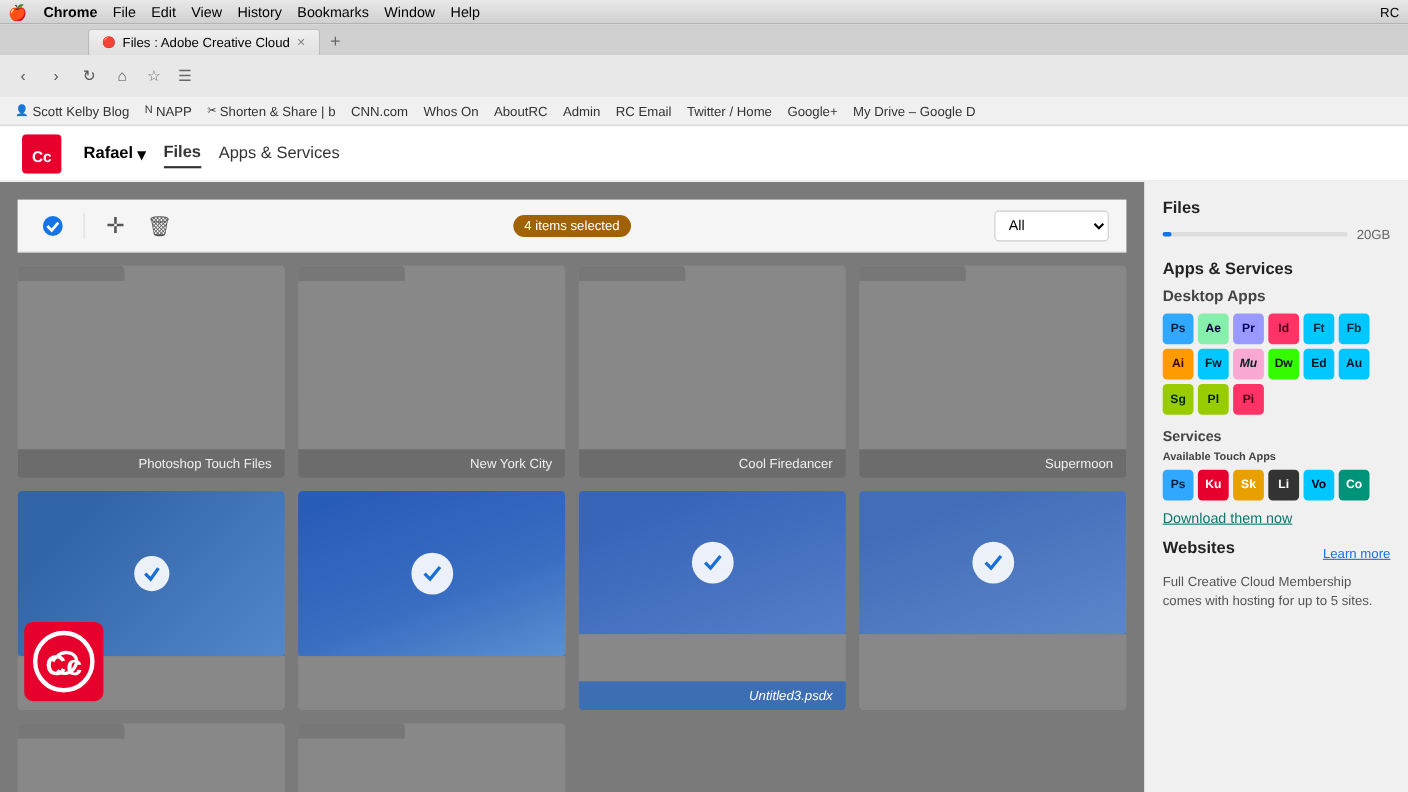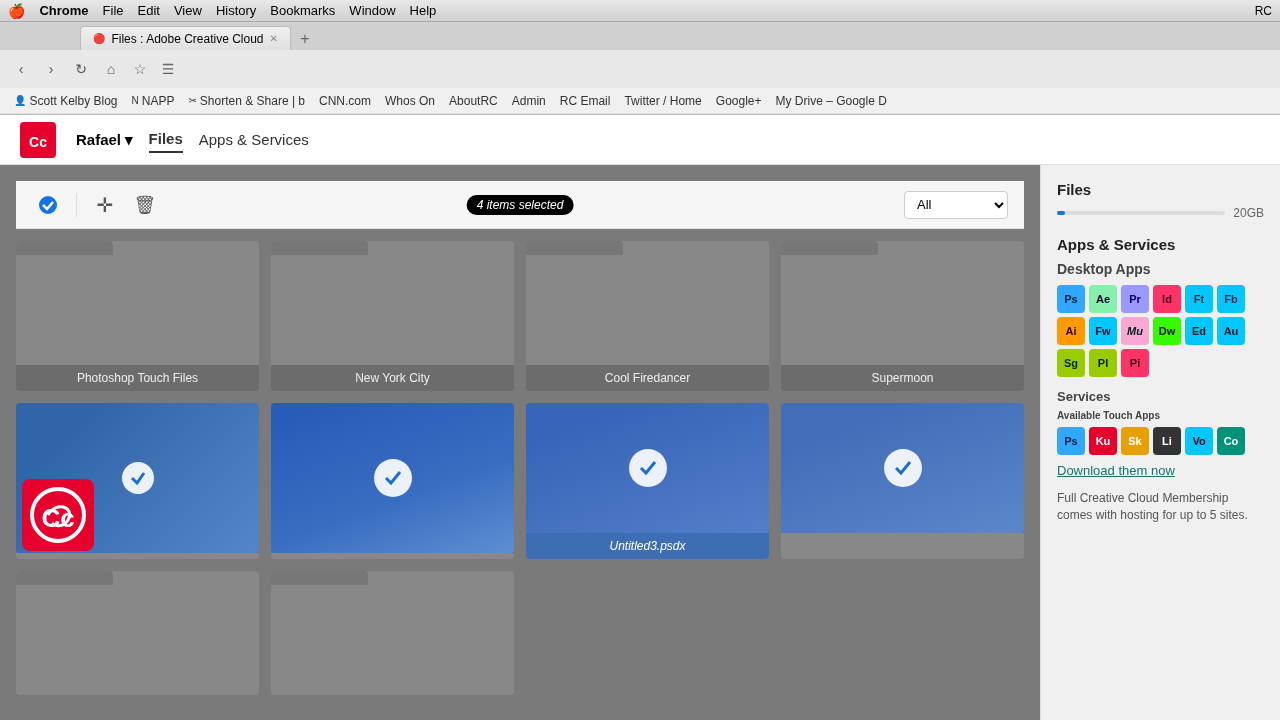--- a/index.html
+++ b/index.html
@@ -207,24 +207,25 @@
       background: #888;
       height: 110px;
       border-radius: 0 4px 4px 4px;
       display: flex;
       align-items: flex-end;
       padding: 6px;
     }
     .file-item .file-label {
       font-size: 12px;
       color: #eee;
-      padding: 6px 26px;
+      padding: 6px 12px;
       background: rgba(0,0,0,0.2);
       width: 100%;
-      text-align: center;
+      text-align: right;
+      margin-top: 43px;
     }
     
     .file-item.selected .folder-body {
       background: #4a90d9;
       position: relative;
     }
     .file-item.selected .folder-body::after {
       content: '';
       position: absolute; inset: 0;
       background: rgba(30, 100, 200, 0.5);
@@ -427,21 +428,21 @@
         <button class="toolbar-btn active">
           <svg width="20" height="20" viewBox="0 0 20 20">
               <circle cx="10" cy="10" r="9" fill="#1473e6"></circle>
               <polyline points="5,10 9,14 15,7" stroke="white" stroke-width="2.5" fill="none"></polyline>
             </svg>
         </button>
         <div class="toolbar-separator"></div>
         <button class="toolbar-btn" style="font-size:20px;">✛</button>
         <button class="toolbar-btn" style="font-size:18px;">🗑</button>
         <div style="position:absolute; left:50%; top:50%; transform:translate(-50%,-50%);">
-          <div id="selection-badge" style="position:static; transform:none; background:#000000; color:#fff; font-size:12px; padding:3px 10px; border-radius:10px; white-space:nowrap;font-style:italic;">4 items selected</div>
+          <div id="selection-badge" style="position:static; transform:none; background:#a16207; color:#fff; font-size:12px; padding:3px 10px; border-radius:10px; white-space:nowrap;">4 items selected</div>
         </div>
         <div id="toolbar-right">
           <select id="filter-select">
             <option>All</option>
             <option>Images</option>
             <option>Documents</option>
             <option>Video</option>
           </select>
         </div>
       </div>
@@ -568,17 +569,21 @@
         <div class="app-icon" style="background:#e8002d; color:#fff;">Ku</div>
         <div class="app-icon" style="background:#e8a000; color:#fff;">Sk</div>
         <div class="app-icon" style="background:#333; color:#fff;">Li</div>
         <div class="app-icon" style="background:#00c8ff; color:#001;">Vo</div>
         <div class="app-icon" style="background:#009379; color:#fff;">Co</div>
       </div>
 
       <a class="download-link">Download them now</a>
 
       <div class="sidebar-websites">
+        <div class="websites-header">
+          <span class="sidebar-section-title">Websites</span>
+          <a class="learn-more">Learn more</a>
+        </div>
         <p class="websites-desc">Full Creative Cloud Membership comes with hosting for up to 5 sites.</p>
       </div>
     </div>
   </div>
 </div>
 
 </body></html>

